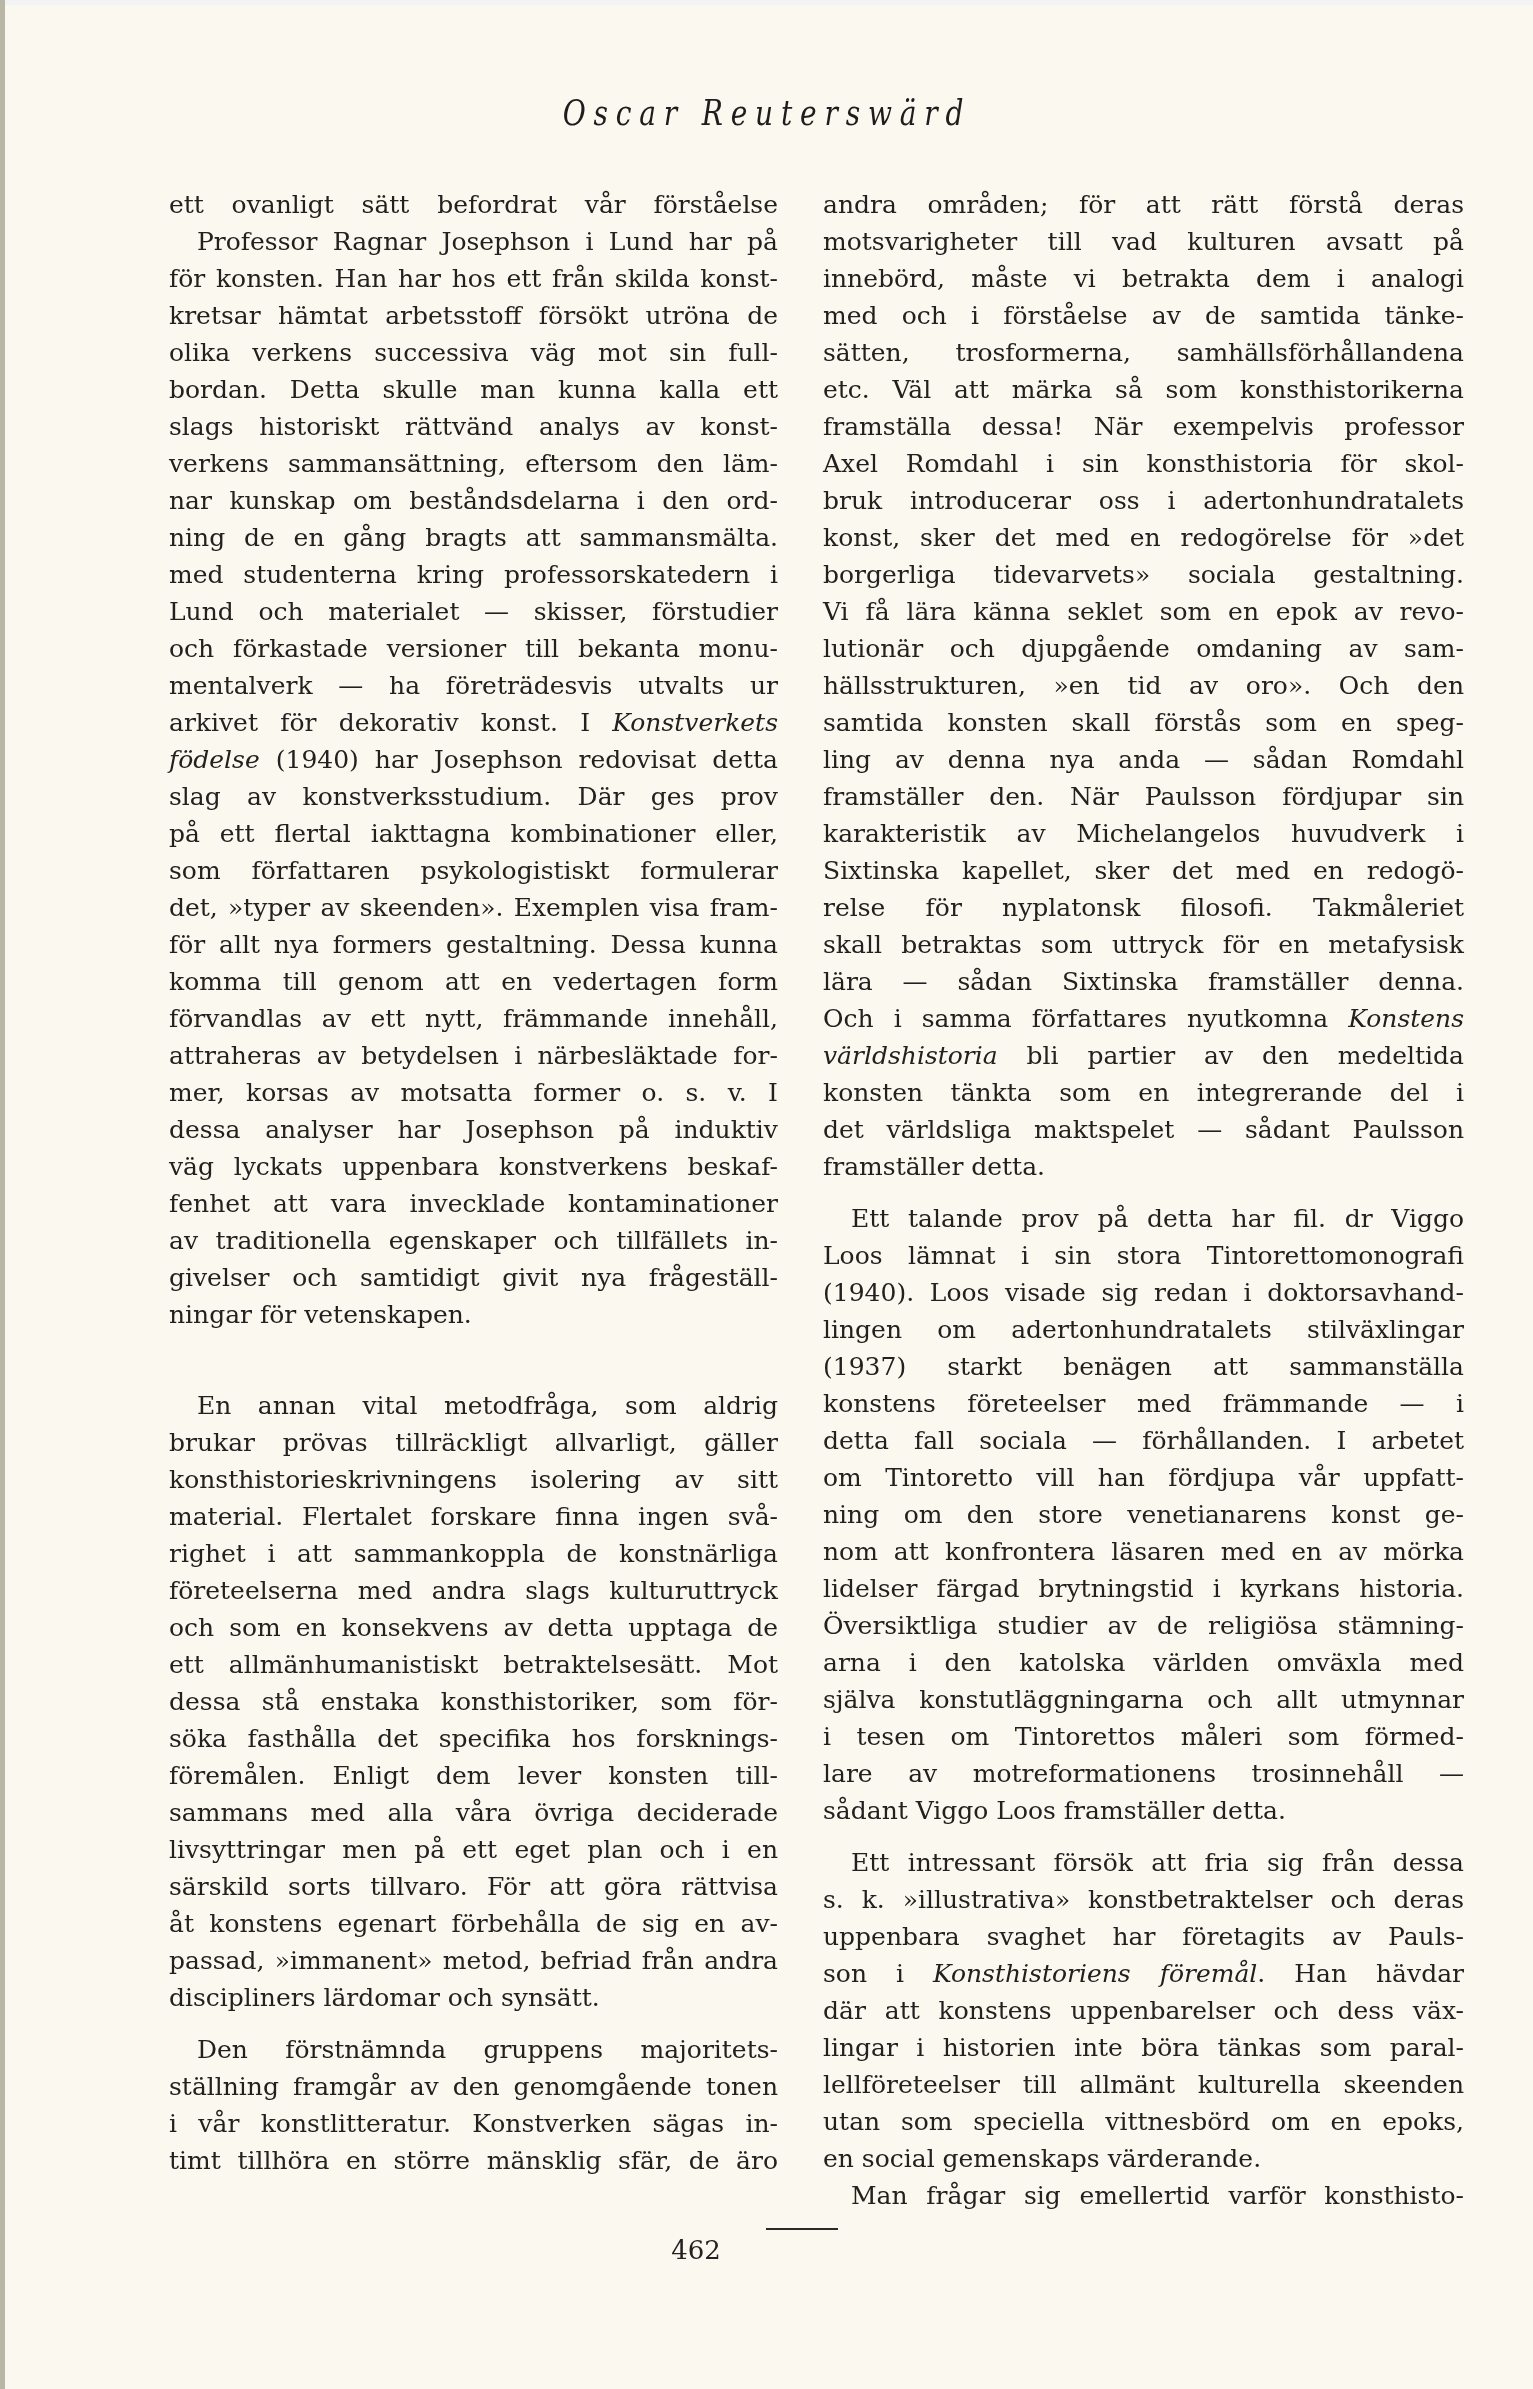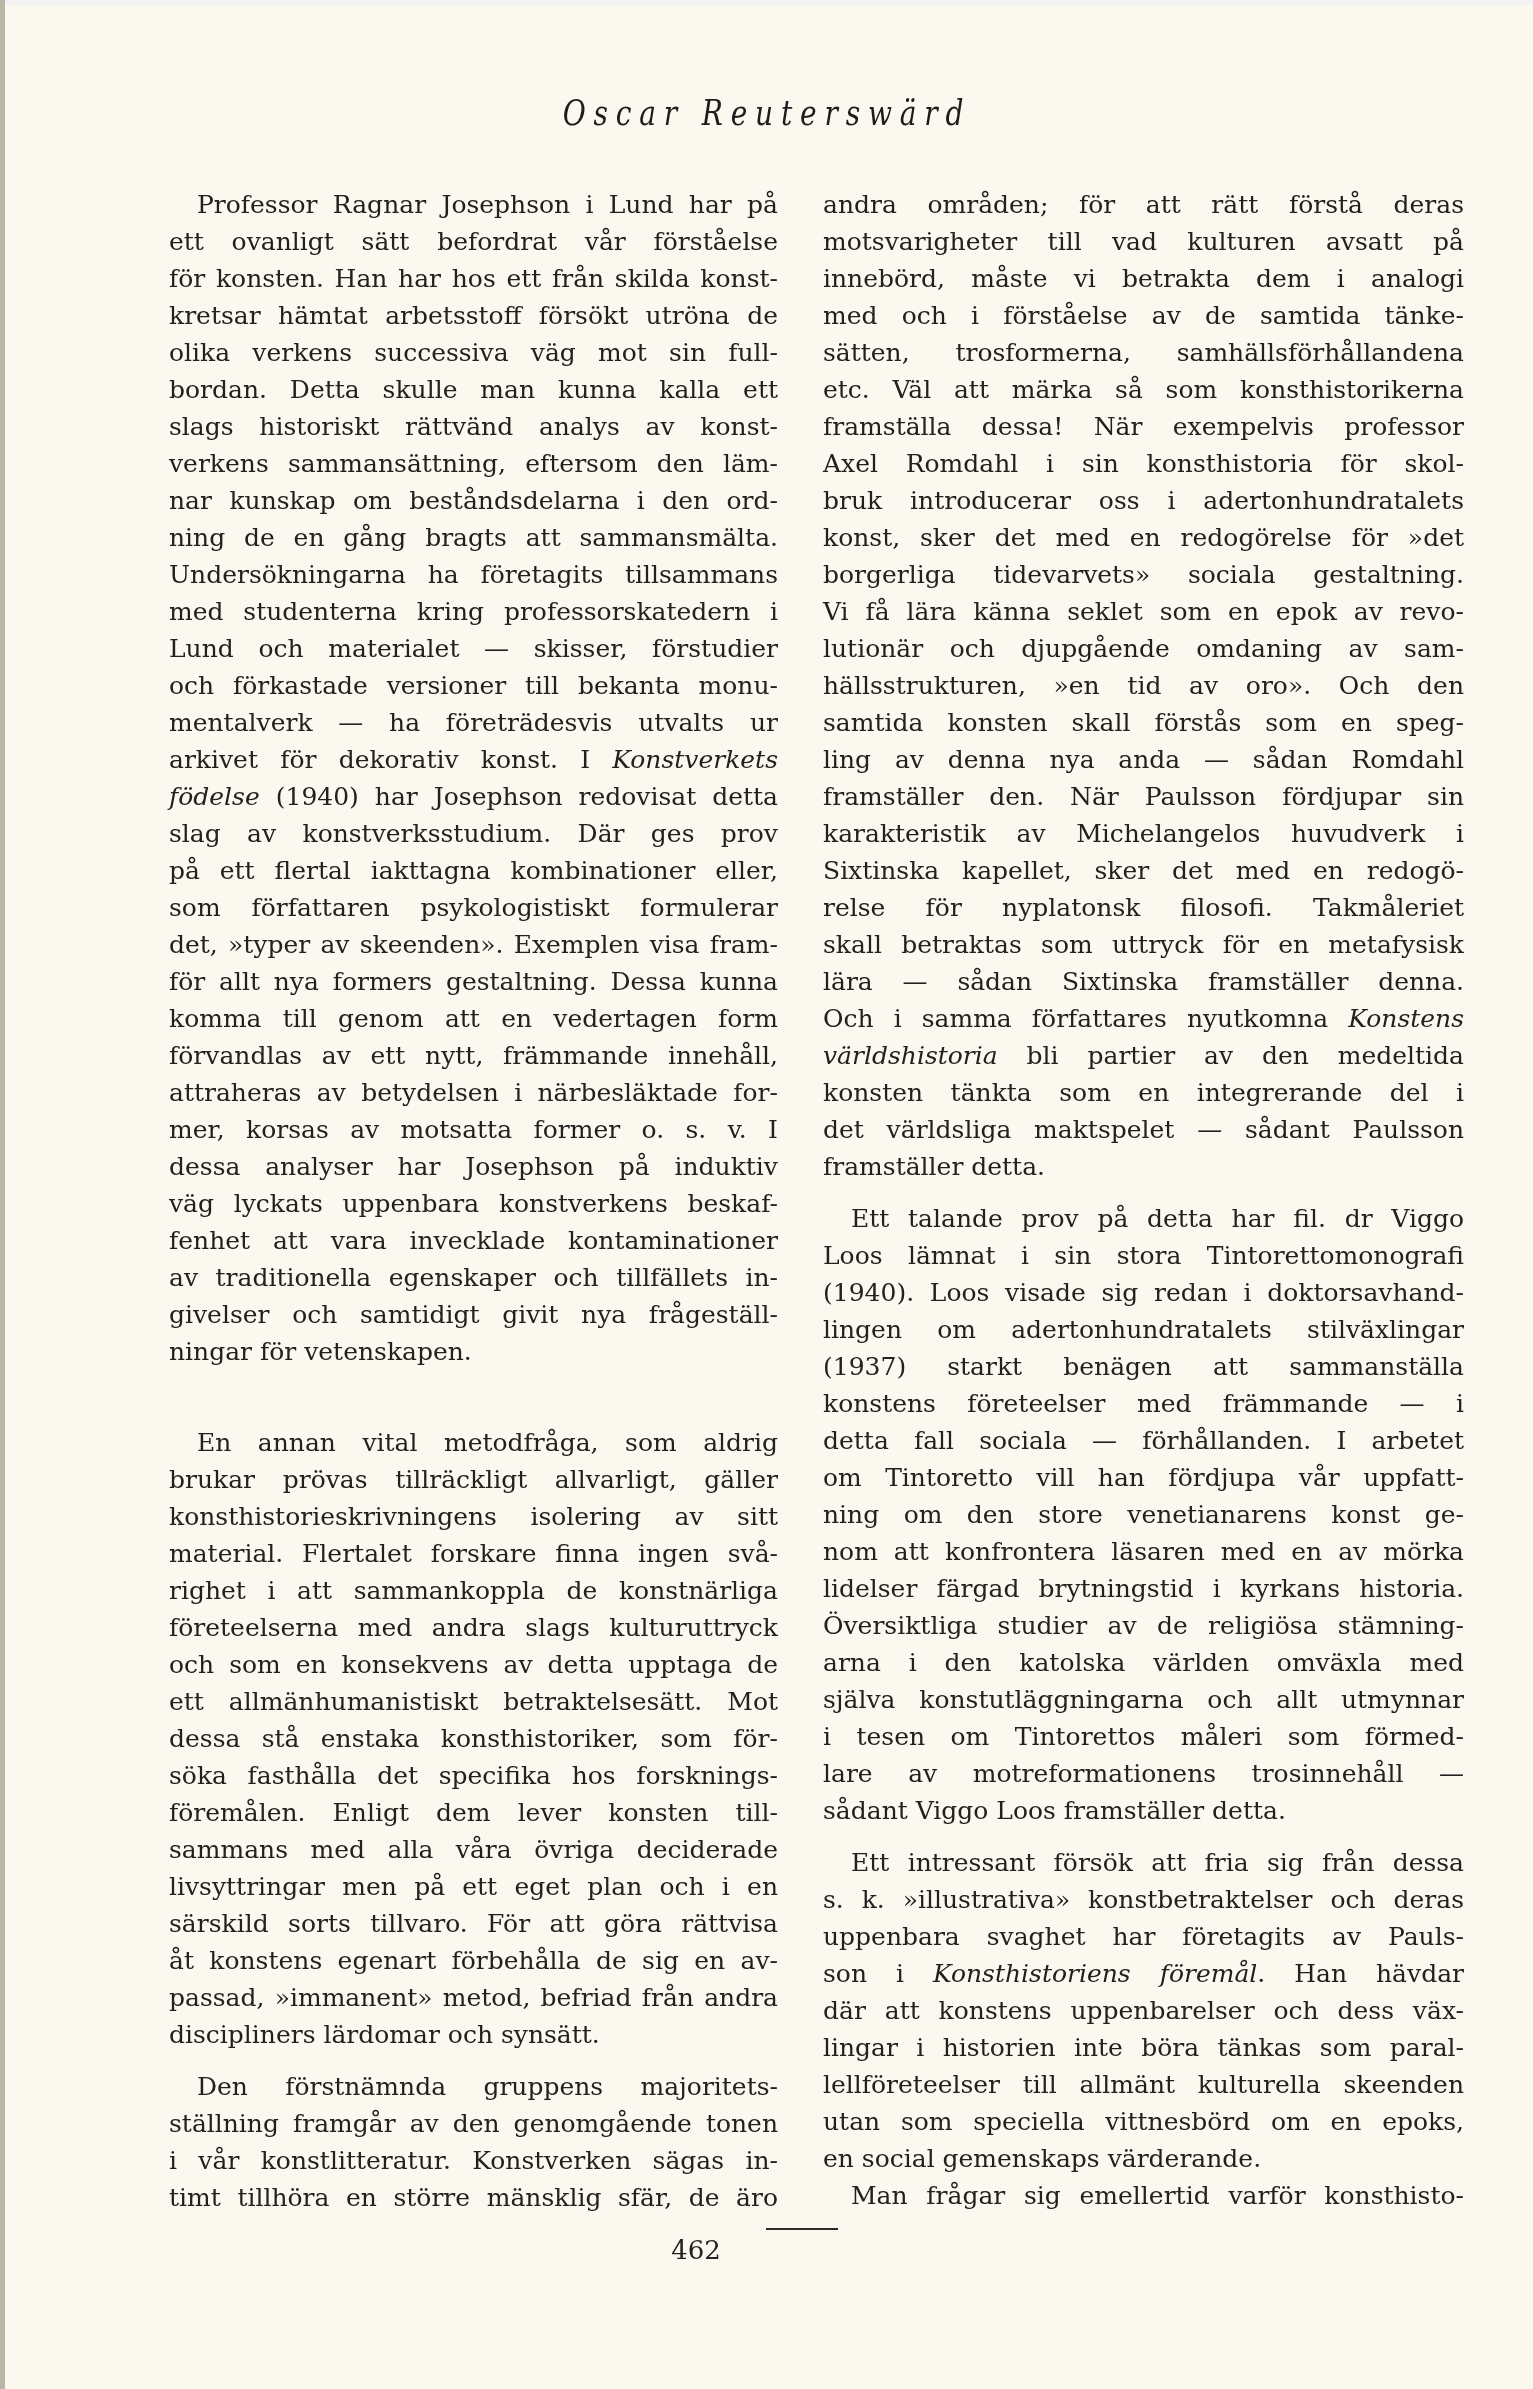--- a/index.html
+++ b/index.html
@@ -73,31 +73,30 @@
 </head>
 <body>
 
 <div class="top-edge"></div>
 <div class="left-edge"></div>
 
 <div class="running-head">Oscar Reuterswärd</div>
 
 <div class="column col-left">
   <div>
+    <span class="line">ett ovanligt sätt befordrat vår förståelse</span>
     <span class="line indent">Professor Ragnar Josephson i Lund har på</span>
-    <span class="line">ett ovanligt sätt befordrat vår förståelse</span>
     <span class="line">för konsten. Han har hos ett från skilda konst-</span>
     <span class="line">kretsar hämtat arbetsstoff försökt utröna de</span>
     <span class="line">olika verkens successiva väg mot sin full-</span>
     <span class="line">bordan. Detta skulle man kunna kalla ett</span>
     <span class="line">slags historiskt rättvänd analys av konst-</span>
     <span class="line">verkens sammansättning, eftersom den läm-</span>
     <span class="line">nar kunskap om beståndsdelarna i den ord-</span>
     <span class="line">ning de en gång bragts att sammansmälta.</span>
-    <span class="line">Undersökningarna ha företagits tillsammans</span>
     <span class="line">med studenterna kring professorskatedern i</span>
     <span class="line">Lund och materialet — skisser, förstudier</span>
     <span class="line">och förkastade versioner till bekanta monu-</span>
     <span class="line">mentalverk — ha företrädesvis utvalts ur</span>
     <span class="line"><span>arkivet för dekorativ konst. I </span><em>Konstverkets</em></span>
     <span class="line"><em>födelse</em> <span>(1940) har Josephson redovisat detta</span></span>
     <span class="line">slag av konstverksstudium. Där ges prov</span>
     <span class="line">på ett flertal iakttagna kombinationer eller,</span>
     <span class="line">som författaren psykologistiskt formulerar</span>
     <span class="line">det, »typer av skeenden». Exemplen visa fram-</span>

